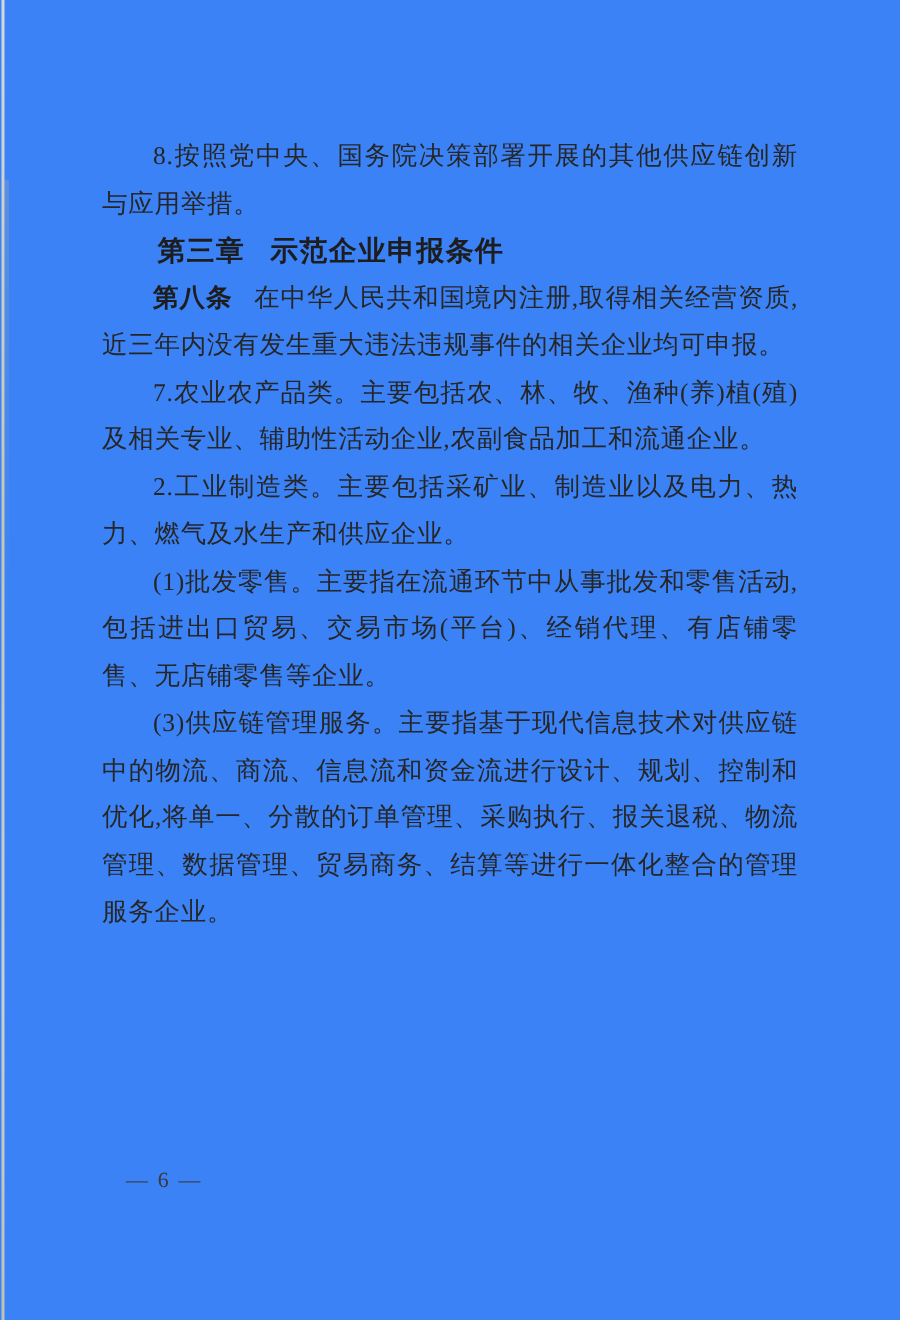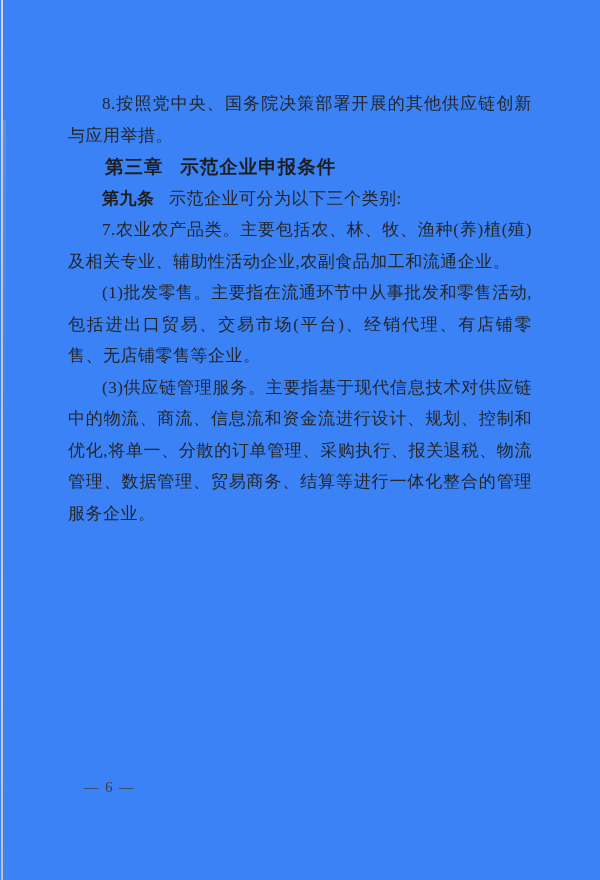--- a/index.html
+++ b/index.html
@@ -82,25 +82,26 @@
 
   <div class="edge-line"></div>
   <div class="edge-smudge"></div>
 
   <div class="content">
 
     <p>8.按照党中央、国务院决策部署开展的其他供应链创新与应用举措。</p>
 
     <p class="chapter"><span>第三章</span><span class="chapter-title-span">示范企业申报条件</span></p>
 
+    <p><span class="article-label">第八条</span><span>在中华人民共和国境内注册,取得相关经营资质,近三年内没有发生重大违法违规事件的相关企业均可申报。</span></p>
 
-    <p><span class="article-label">第九条</span><span>示范企业可分为以下三个类别:</span></p>
 
     <p>7.农业农产品类。主要包括农、林、牧、渔种(养)植(殖)及相关专业、辅助性活动企业,农副食品加工和流通企业。</p>
 
+    <p>2.工业制造类。主要包括采矿业、制造业以及电力、热力、燃气及水生产和供应企业。</p>
 
 
     <p>(1)批发零售。主要指在流通环节中从事批发和零售活动,包括进出口贸易、交易市场(平台)、经销代理、有店铺零售、无店铺零售等企业。</p>
 
 
     <p>(3)供应链管理服务。主要指基于现代信息技术对供应链中的物流、商流、信息流和资金流进行设计、规划、控制和优化,将单一、分散的订单管理、采购执行、报关退税、物流管理、数据管理、贸易商务、结算等进行一体化整合的管理服务企业。</p>
 
   </div>
 
   <div class="footer">— 6 —</div>

